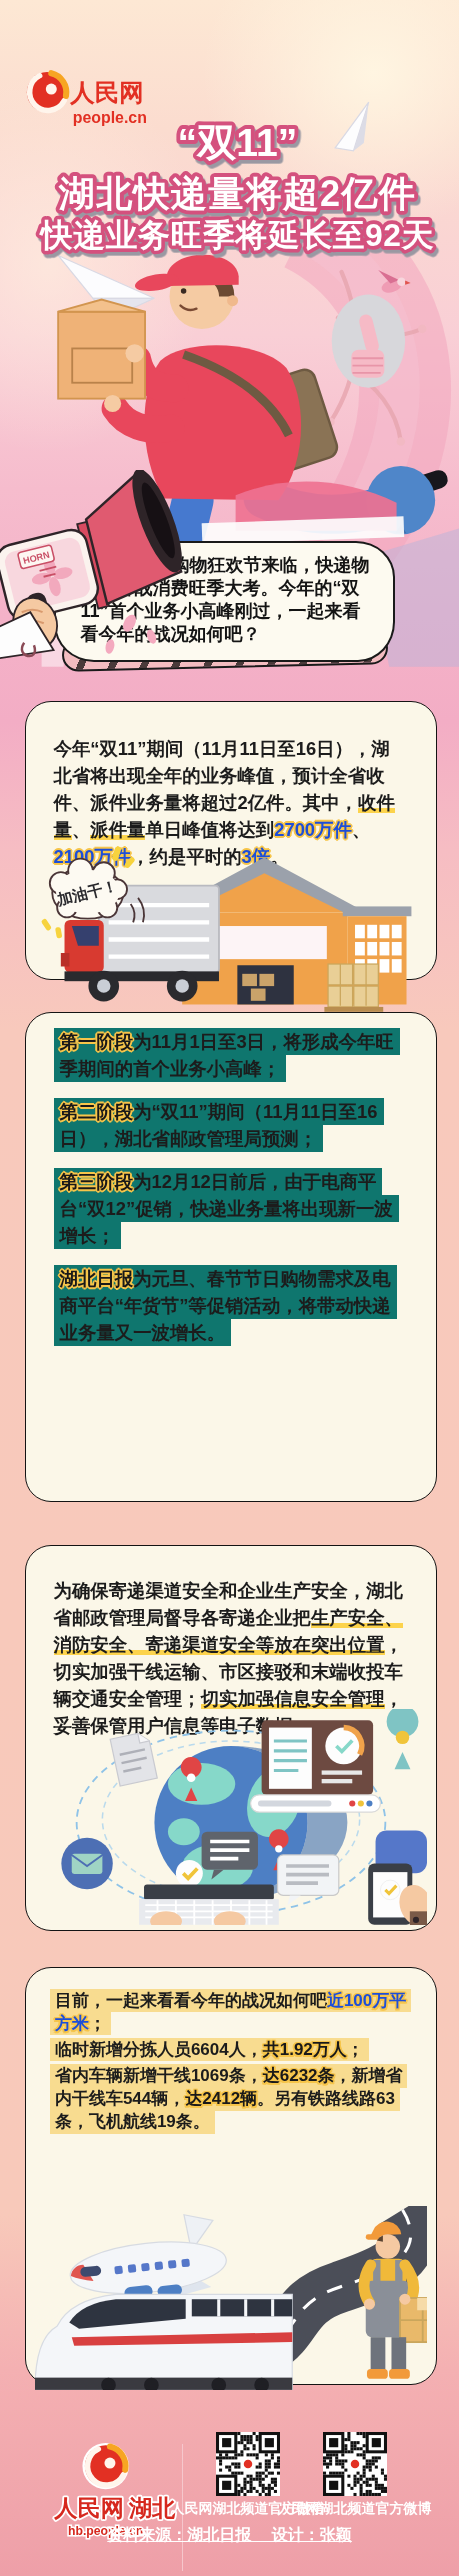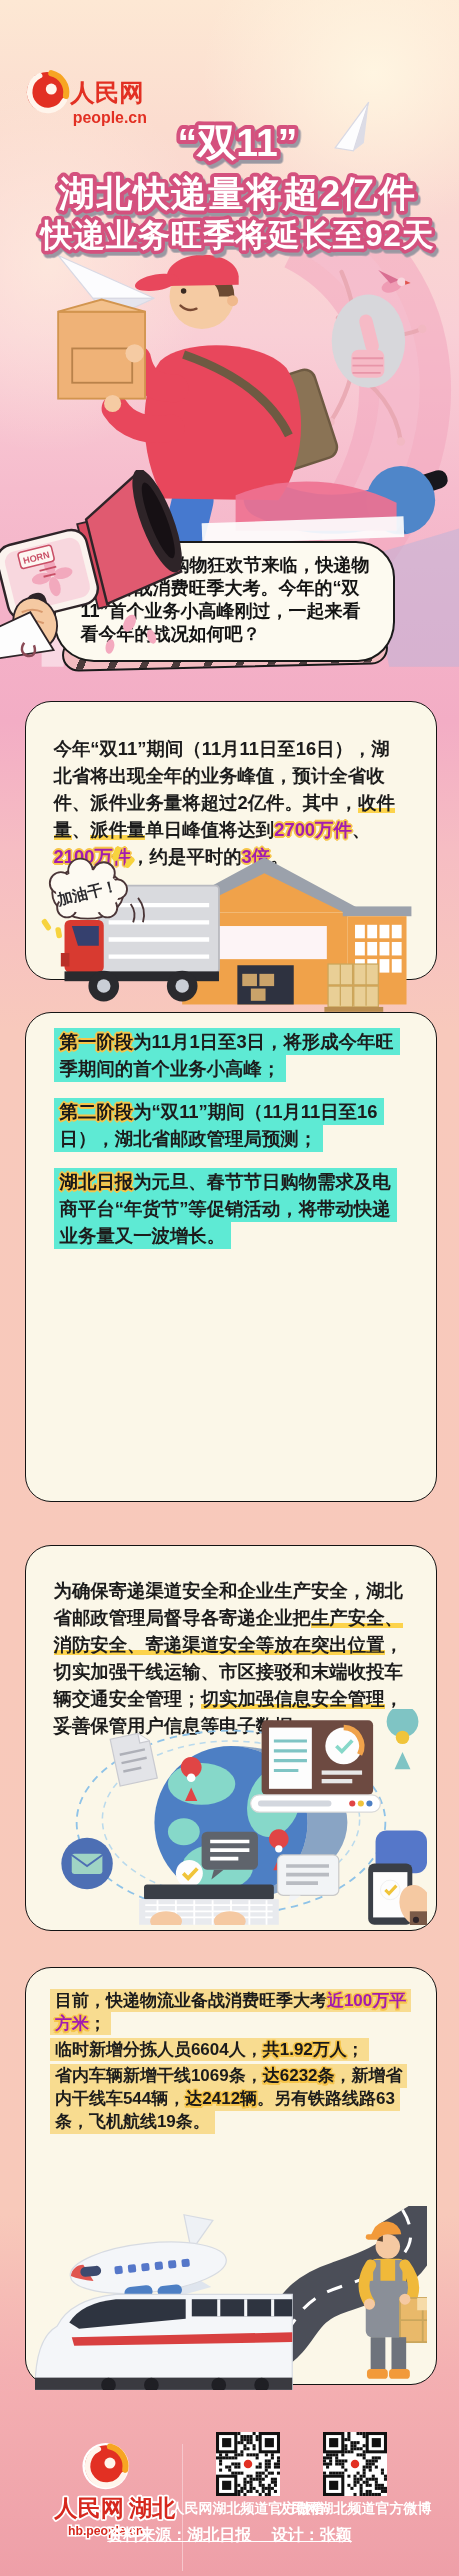--- a/index.html
+++ b/index.html
@@ -49,33 +49,33 @@
   .card-1 { top:701px; height:279px; }
   .card-2 { top:1012px; height:490px; }
   .card-3 { top:1545px; height:386px; }
   .card-4 { top:1967px; height:418px; }
   .body { font-size:18.4px; line-height:27px; font-weight:700; color:#1c1c1c; padding:0 28px; }
   .card-1 .body { margin-top:33px; }
   .card-3 .body { margin-top:31px; }
   .intro { margin-top:37px; }
   .stages { margin:14.7px 28px 0 28px; }
   .stages p { margin-bottom:16px; font-size:18.4px; line-height:27px; font-weight:700; color:#1c1c1c; }
-  .hl { background:#5eead4; padding:3.1px 6.1px; -webkit-box-decoration-break:clone; box-decoration-break:clone; }
+  .hl { background:#0f766e; padding:3.1px 6.1px; -webkit-box-decoration-break:clone; box-decoration-break:clone; }
   .lines4 { margin:21px 24.5px 0 24.5px; }
   .lines4 p { margin-bottom:3.1px; font-size:17px; line-height:23px; font-weight:700; color:#1c1c1c; }
   .hl4 { background:#f8dc90; padding:2.4px 4.9px; -webkit-box-decoration-break:clone; box-decoration-break:clone; }
 
   .em-p { }
   .em-b { font-weight:900; }
   .em-u { font-weight:900;
     background-image:linear-gradient(180deg, rgba(0,0,0,0) 74%, #fcd34c 74%); }
   .em-g { font-weight:900; color:#191919;
     text-shadow:-1.8px 0 #f6c54a, 1.8px 0 #f6c54a, 0 -1.8px #f6c54a, 0 1.8px #f6c54a,
       -1.2px -1.2px #f6c54a, 1.2px 1.2px #f6c54a, -1.2px 1.2px #f6c54a, 1.2px -1.2px #f6c54a; }
-  .em-v { font-weight:900; color:#a21caf;
+  .em-v { font-weight:900; color:#1d4ed8;
     text-shadow:-1.8px 0 #f6c54a, 1.8px 0 #f6c54a, 0 -1.8px #f6c54a, 0 1.8px #f6c54a,
       -1.2px -1.2px #f6c54a, 1.2px 1.2px #f6c54a, -1.2px 1.2px #f6c54a, 1.2px -1.2px #f6c54a; }
 
   .illo { position:absolute; }
   .illo-truck { left:14.7px; top:143px; }
   .illo-globe { left:9.8px; top:163px; }
   .illo-transport { left:9.8px; top:238px; }
   .cheer-text { font-size:25px; font-weight:900; fill:#2a2a2e; }
 
   
@@ -301,20 +301,21 @@
         </g>
         <path d="M148,96 q10,14 4,30 M160,86 q14,18 8,40" stroke="#4a3537" stroke-width="3" fill="none"></path>
       </g>
     </svg>
   </section>
 
   <section class="card card-2">
     <div class="stages">
         <p><span class="hl"><span class="em-g">第一阶段</span><span class="em-p">为11月1日至3日，将形成今年旺季期间的首个业务小高峰；</span></span></p>
         <p><span class="hl"><span class="em-g">第二阶段</span><span class="em-p">为“双11”期间（11月11日至16日），湖北省邮政管理局预测；</span></span></p>
+        <p><span class="hl"><span class="em-g">第三阶段</span><span class="em-p">为12月12日前后，由于电商平台“双12”促销，快递业务量将出现新一波增长；</span></span></p>
         <p><span class="hl"><span class="em-g">湖北日报</span><span class="em-p">为元旦、春节节日购物需求及电商平台“年货节”等促销活动，将带动快递业务量又一波增长。</span></span></p>
       </div>
   </section>
 
   <section class="card card-3">
     <p class="body"><span class="em-p">为确保寄递渠道安全和企业生产安全，湖北省邮政管理局督导各寄递企业把</span><span class="em-u">生产安全、消防安全、寄递渠道安全等放在突出位置</span><span class="em-p">，切实加强干线运输、市区接驳和末端收投车辆交通安全管理；</span><span class="em-u">切实加强信息安全管理</span><span class="em-p">，妥善保管用户信息等电子数据。</span></p>
     <svg class="illo illo-globe" width="392" height="216" viewBox="0 0 640 352">
       <ellipse cx="320" cy="185" rx="252" ry="150" stroke="#8fc3e8" stroke-width="3" stroke-dasharray="12 9" fill="none"></ellipse>
       <ellipse cx="320" cy="180" rx="210" ry="128" stroke="#a9d2ee" stroke-width="2.5" stroke-dasharray="10 8" fill="none" opacity="0.8"></ellipse>
       <g>
@@ -393,21 +394,21 @@
         <path d="M572,295 l6,6 l12,-13" stroke="#f0c43a" stroke-width="5" fill="none"></path>
         <ellipse cx="622" cy="320" rx="26" ry="34" fill="#f5c9a2" transform="rotate(-20 622 320)"></ellipse>
         <rect x="612" y="330" width="34" height="30" fill="#7a5a48"></rect>
         <circle cx="622" cy="344" r="5" fill="#2e2428"></circle>
       </g>
     </svg>
   </section>
 
   <section class="card card-4">
     <div class="lines4">
-        <p><span class="hl4"><span class="em-p">目前，快递物流业备战消费旺季大考</span><span class="em-v">近100万平方米</span><span class="em-p">；</span></span></p>
+        <p><span class="hl4"><span class="em-p">目前，一起来看看今年的战况如何吧</span><span class="em-v">近100万平方米</span><span class="em-p">；</span></span></p>
         <p><span class="hl4"><span class="em-p">临时新增分拣人员6604人，</span><span class="em-g">共1.92万人</span><span class="em-p">；</span></span></p>
         <p><span class="hl4"><span class="em-p">省内车辆新增干线1069条，</span><span class="em-g">达6232条</span><span class="em-p">，新增省内干线车544辆，</span><span class="em-g">达2412辆</span><span class="em-p">。另有铁路线路</span><span class="em-b">63条</span><span class="em-p">，飞机航线</span><span class="em-b">19条</span><span class="em-p">。</span></span></p>
       </div>
     <svg class="illo illo-transport" width="392" height="184" viewBox="0 0 640 300">
       <g>
         <path d="M600,6 C648,84 556,112 498,132 C418,158 432,200 380,232 C330,262 282,252 252,310" stroke="#4b4e58" stroke-width="84" fill="none"></path>
         <path d="M600,6 C648,84 556,112 498,132 C418,158 432,200 380,232 C330,262 282,252 252,310" stroke="#ffffff" stroke-width="5" stroke-dasharray="26 22" fill="none"></path>
       </g>
       <g transform="rotate(-6 210 100)">
         <polygon points="252,18 298,32 258,78" fill="#eef1f5" stroke="#d7dbe2" stroke-width="2"></polygon>

